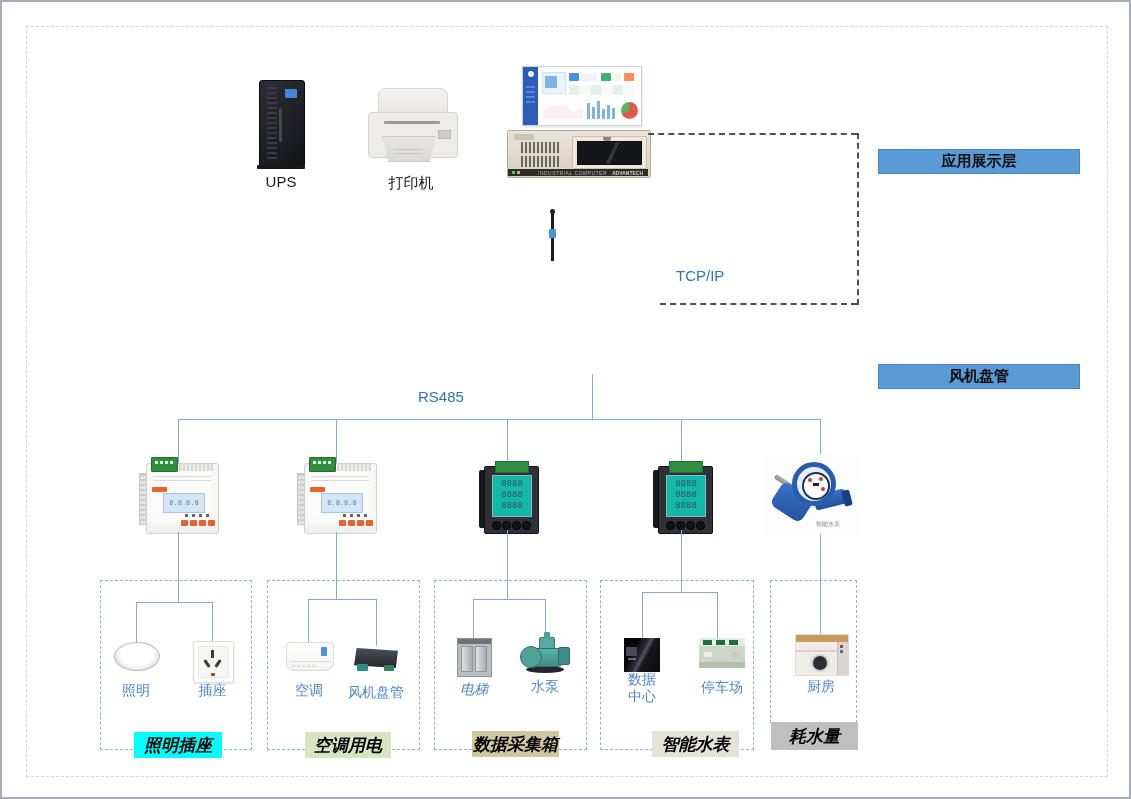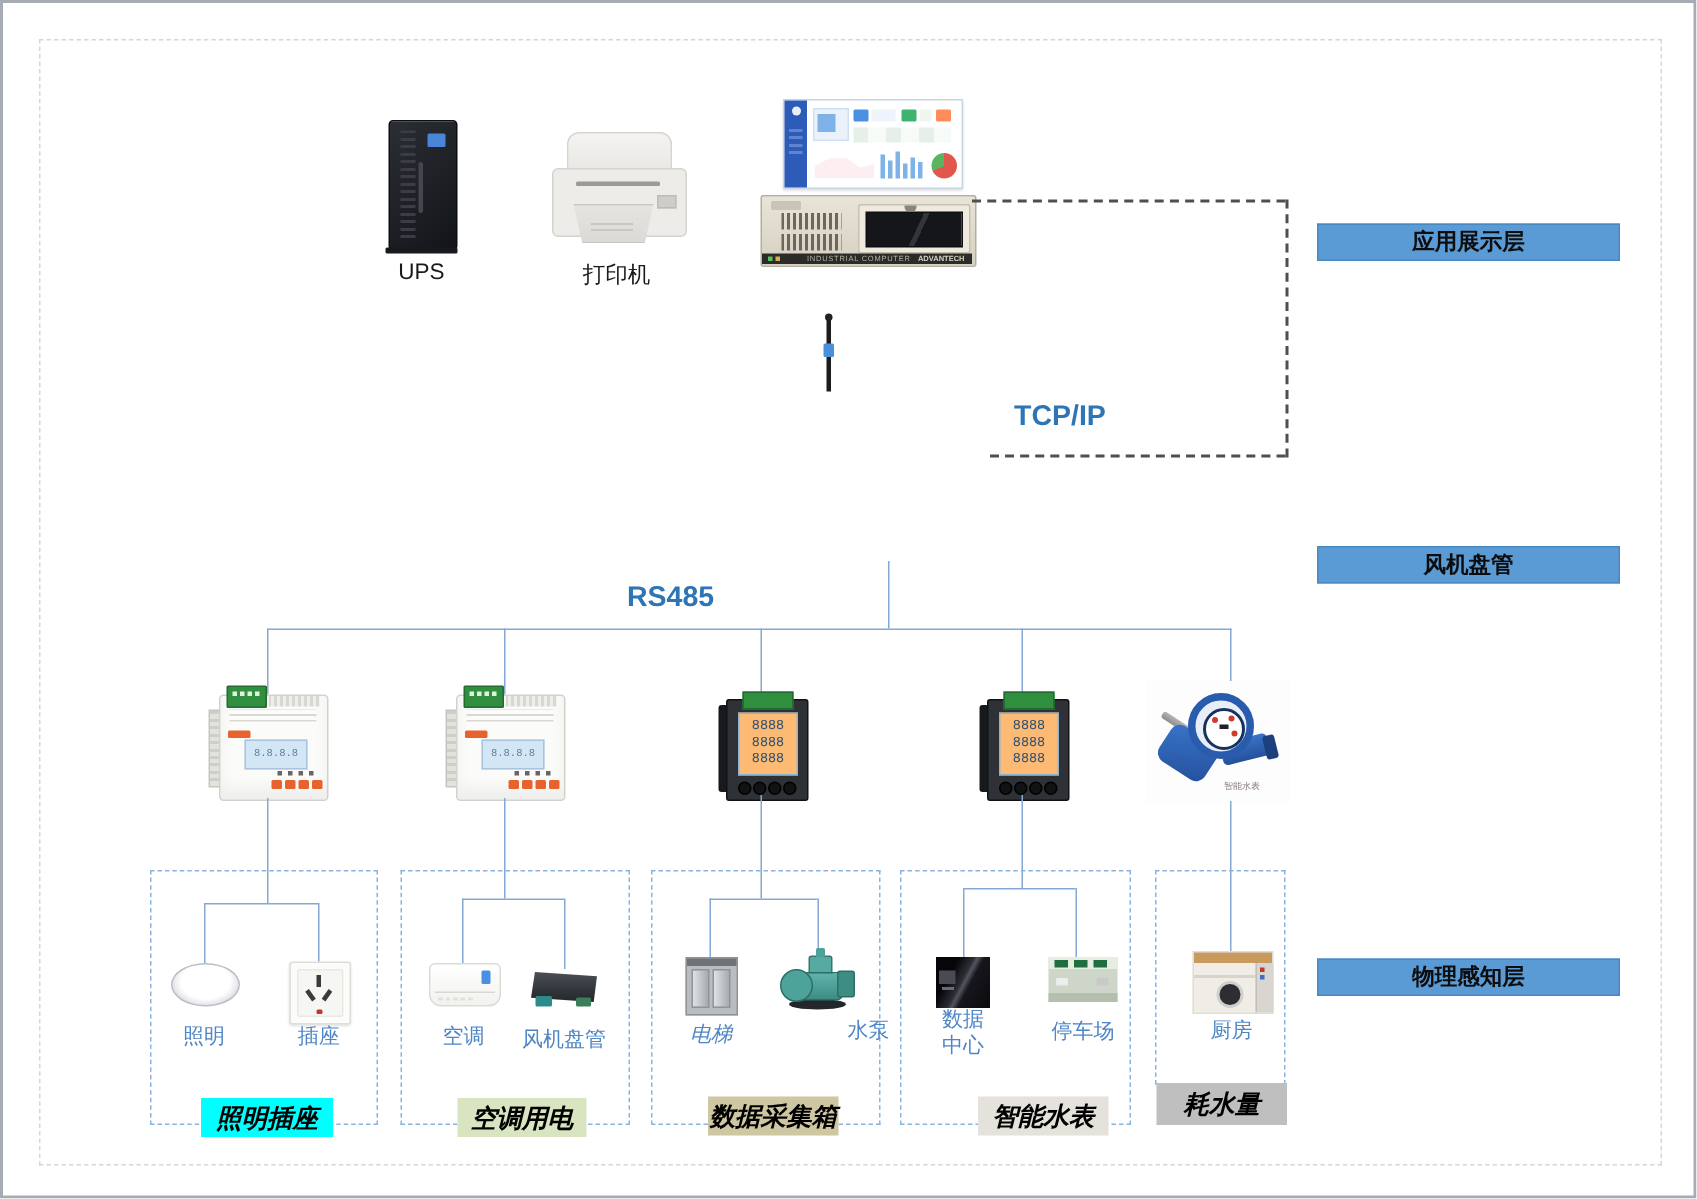--- a/index.html
+++ b/index.html
@@ -3,21 +3,21 @@
 <meta charset="utf-8">
 <style>
   html,body{margin:0;padding:0;background:#fff;font-family:"Liberation Sans",sans-serif;}
   .canvas{position:relative;width:1131px;height:799px;background:#fff;border:2px solid #a7abb3;box-sizing:border-box;overflow:hidden;}
   .abs{position:absolute;}
   .inner-dashed{position:absolute;left:24px;top:24px;width:1080px;height:749px;border:1px dashed #d6d6d6;}
   .hline{position:absolute;height:1px;background:#85a8d4;}
   .vline{position:absolute;width:1px;background:#85a8d4;}
   .dash-h{position:absolute;border-top:2px dashed #4f4f4f;}
   .dash-v{position:absolute;border-left:2px dashed #4f4f4f;}
-  .proto{position:absolute;color:#2e75b6;font-weight:bold;font-size:19px;}
+  .proto{position:absolute;color:#2e75b6;font-weight:normal;font-size:15px;}
   .lbl-dev{position:absolute;color:#1a1a1a;font-size:15px;text-align:center;}
   .lbl-blue{position:absolute;color:#4f86c6;font-size:14px;text-align:center;line-height:17px;}
   .layer-bar{position:absolute;left:876px;width:202px;height:25px;background:#5b9bd5;border:1px solid #4889c1;box-sizing:border-box;display:flex;align-items:center;justify-content:center;font-size:15px;font-weight:600;color:#0d0d0d;}
   .group-box{position:absolute;border:1px dashed #8ab4e0;box-sizing:border-box;}
   .group-label{position:absolute;display:flex;align-items:center;justify-content:center;font-size:17px;font-weight:bold;font-style:italic;color:#000;}
   
   .din{position:absolute;width:78px;height:69px;}
   .din .rail{position:absolute;left:0;top:10px;width:9px;height:50px;background:repeating-linear-gradient(0deg,#e3e3de 0 3px,#cfcfc8 3px 5px);border:1px solid #c6c6c0;}
   .din .body{position:absolute;left:7px;top:0;width:71px;height:69px;background:#fbfbf9;border:1px solid #d2d2cc;border-radius:3px;box-shadow:inset 0 -8px 10px rgba(0,0,0,.05);}
   .din .term{position:absolute;left:12px;top:-6px;width:25px;height:13px;background:#2f8f3f;border:1px solid #236b30;border-radius:1px;}
@@ -26,21 +26,21 @@
   .din .tinytxt{position:absolute;left:14px;top:10px;width:58px;height:8px;background:repeating-linear-gradient(0deg,#d9d9d4 0 1px,transparent 1px 4px);}
   .din .logo{position:absolute;left:13px;top:24px;width:15px;height:5px;background:#e8622d;border-radius:1px;}
   .din .lcd{position:absolute;left:24px;top:30px;width:40px;height:18px;background:#d3e6f6;border:1px solid #a9c4dc;color:#5e7f9e;font-size:7px;line-height:18px;text-align:center;font-family:"Liberation Mono",monospace;}
   .din .dots i{position:absolute;top:51px;width:3px;height:3px;background:#666;}
   .din .btns i{position:absolute;top:57px;width:7px;height:6px;background:#e8622d;border-radius:1px;}
   
   .pm{position:absolute;width:58px;height:66px;}
   .pm .side{position:absolute;left:0;top:4px;width:8px;height:58px;background:#17191c;border-radius:2px;}
   .pm .front{position:absolute;left:5px;top:0;width:53px;height:66px;background:#2e3237;border:1px solid #101214;border-radius:2px;}
   .pm .term{position:absolute;left:16px;top:-5px;width:32px;height:10px;background:#2f8f3f;border:1px solid #236b30;}
-  .pm .lcd{position:absolute;left:13px;top:9px;width:40px;height:42px;background:#fdba74;border:1px solid #8fb4d2;color:#2f4f6e;font-family:"Liberation Mono",monospace;font-size:9px;line-height:11px;text-align:center;padding-top:3px;box-sizing:border-box;}
+  .pm .lcd{position:absolute;left:13px;top:9px;width:40px;height:42px;background:#14b8a6;border:1px solid #8fb4d2;color:#2f4f6e;font-family:"Liberation Mono",monospace;font-size:9px;line-height:11px;text-align:center;padding-top:3px;box-sizing:border-box;}
   .pm .btns i{position:absolute;top:55px;width:7px;height:7px;border-radius:50%;background:#101214;border:1px solid #000;}
 </style>
 </head>
 <body>
 
 <div class="canvas">
   <div class="inner-dashed"></div>
 
   <div class="abs" style="left:256px;top:78px;width:46px;height:90px;">
     <div class="abs" style="left:1px;top:0;width:44px;height:85px;background:linear-gradient(135deg,#2b2e34,#121418);border:1px solid #0b0d10;border-radius:3px;"></div>
@@ -98,23 +98,20 @@
       <span style="color:#d8d4c8;font-size:5px;margin-left:auto;margin-right:5px;font-weight:bold;">ADVANTECH</span>
     </div>
   </div>
 
   <div class="layer-bar" style="top:147px;font-family:Liberation Mono, monospace;">
       <span>应用展示层</span>
     </div>
   <div class="layer-bar" style="top:362px;">
       <span>风机盘管</span>
     </div>
-  <div class="layer-bar" style="top:637px;">
-      <span>物理感知层</span>
-    </div>
 
   <div class="dash-h" style="left:646px;top:131px;width:209px;"></div>
   <div class="dash-v" style="left:855px;top:131px;height:172px;"></div>
   <div class="dash-h" style="left:658px;top:301px;width:197px;"></div>
   <div class="proto" style="left:674px;top:265px;">TCP/IP</div>
 
   <div class="abs" style="left:547px;top:207px;width:7px;height:52px;">
     <div class="abs" style="left:2px;top:4px;width:3px;height:48px;background:#1c1c1c;"></div>
     <div class="abs" style="left:1px;top:0;width:5px;height:5px;border-radius:50%;background:#222;"></div>
     <div class="abs" style="left:0;top:20px;width:7px;height:9px;background:#4a90d8;border-radius:1px;"></div>
@@ -298,21 +295,21 @@
   </div>
   <div class="abs" style="left:518px;top:633px;width:48px;height:40px;">
     <div class="abs" style="left:6px;top:31px;width:38px;height:7px;background:#23262a;border-radius:50%;"></div>
     <div class="abs" style="left:19px;top:2px;width:14px;height:13px;background:#57aaa1;border:1px solid #37776f;border-radius:2px;"></div>
     <div class="abs" style="left:24px;top:-3px;width:6px;height:6px;background:#4da39a;border-radius:1px;"></div>
     <div class="abs" style="left:5px;top:13px;width:35px;height:17px;background:linear-gradient(180deg,#5fb3aa,#3e8d85);border-radius:4px;border:1px solid #2e6e66;"></div>
     <div class="abs" style="left:0;top:11px;width:20px;height:20px;border-radius:50%;background:#4da39a;border:1px solid #2e6e66;"></div>
     <div class="abs" style="left:38px;top:12px;width:10px;height:16px;background:#3e8d85;border:1px solid #2e6e66;border-radius:2px;"></div>
   </div>
   <div class="lbl-blue" style="left:452px;top:679px;width:40px;font-style:italic;">电梯</div>
-  <div class="lbl-blue" style="left:523px;top:676px;width:40px;margin-left:34px;">水泵</div>
+  <div class="lbl-blue" style="left:523px;top:676px;width:40px;">水泵</div>
   <div class="group-label" style="left: 470px; top: 729px; width: 87px; height: 26px; background: rgb(207, 198, 162);">
       <span>数据采集箱</span>
     </div>
 
   <div class="abs" style="left:622px;top:636px;width:36px;height:34px;background:linear-gradient(118deg,#060608 28%,#2c2c34 47%,#55555f 52%,#16161c 60%,#0a0a0e 100%);">
     <div class="abs" style="left:2px;top:9px;width:11px;height:9px;background:#4a4a54;"></div>
     <div class="abs" style="left:4px;top:20px;width:8px;height:2px;background:#6a6a74;"></div>
   </div>
   <div class="abs" style="left:697px;top:636px;width:46px;height:30px;background:#cdd6c8;">
     <div class="abs" style="left:0;top:0;width:46px;height:8px;background:#e6eee1;"></div>

